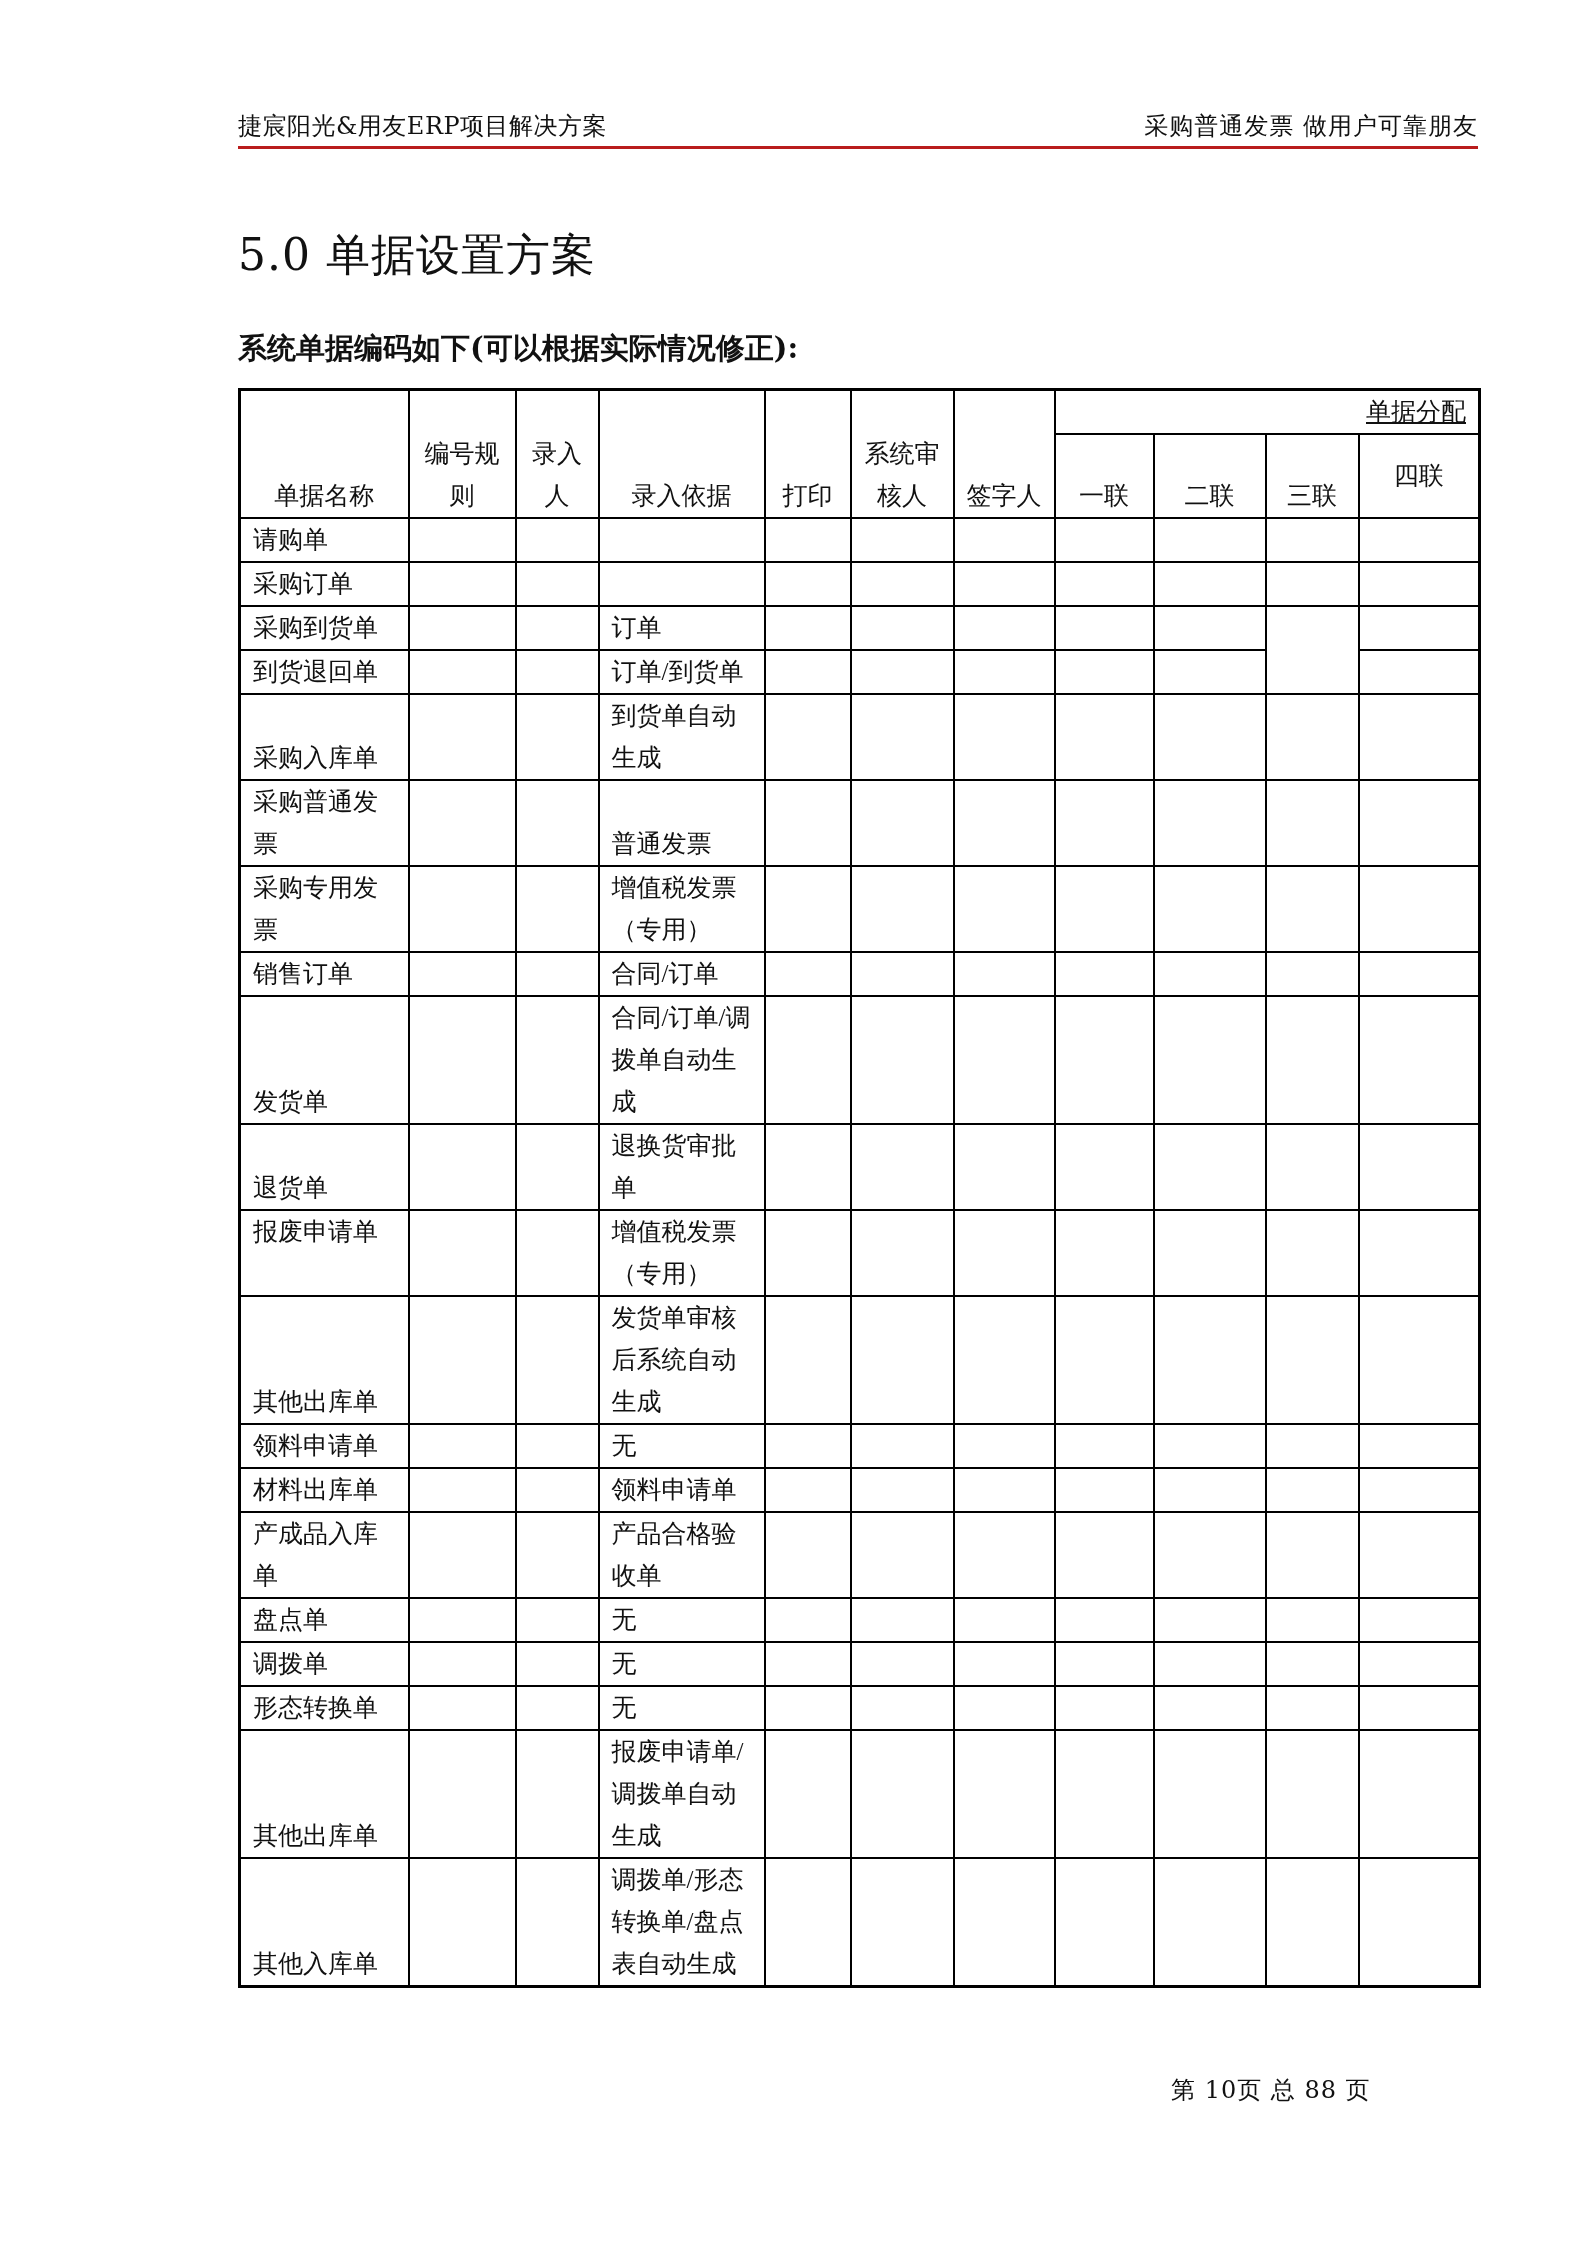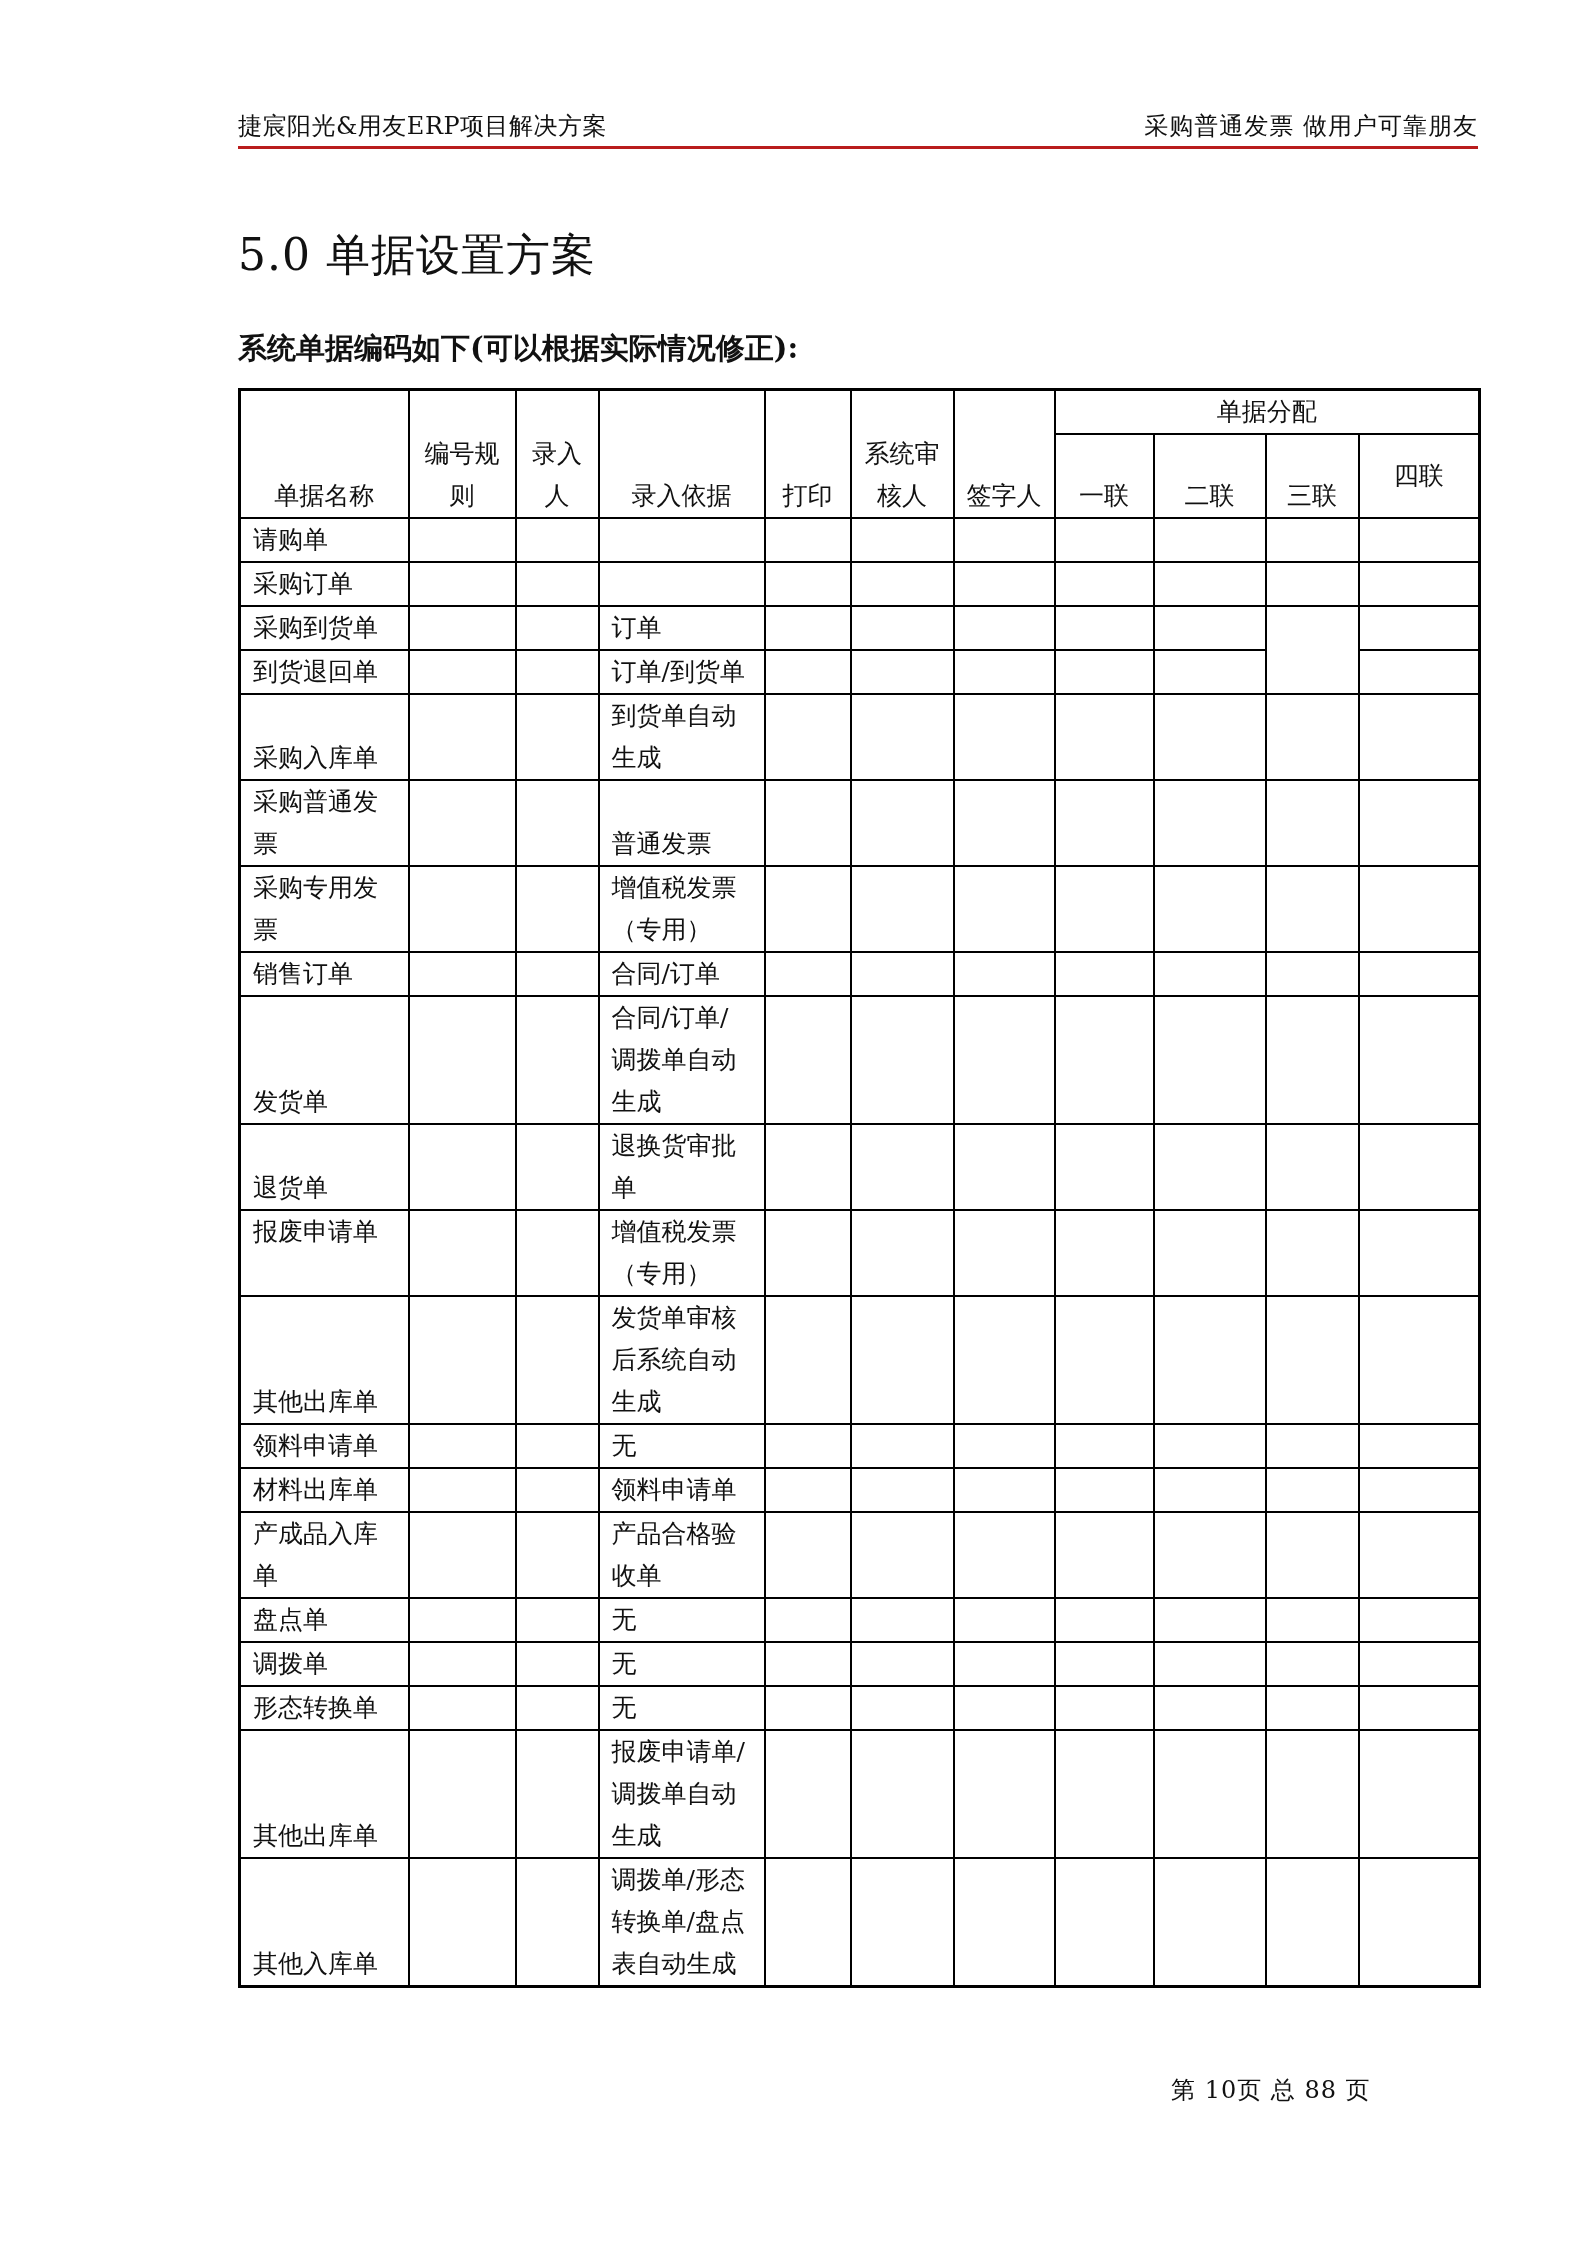--- a/index.html
+++ b/index.html
@@ -10,25 +10,25 @@
     .page-header .left { position: absolute; left: 0; top: 2px; font-size: 24px; letter-spacing: 0.5px; }
     .page-header .right { position: absolute; right: 0; top: 2px; font-size: 24px; letter-spacing: 1px; }
     .section-title { position: absolute; left: 238px; top: 226px; font-size: 44px; letter-spacing: 1px; }
     .intro { position: absolute; left: 238px; top: 329px; font-size: 29px; font-weight: bold; }
     table.doc { position: absolute; left: 238px; top: 388px; width: 1240px;
                 border-collapse: collapse; table-layout: fixed; font-size: 25px; }
     table.doc td, table.doc th { border: 2px solid #000; padding: 0 12px; line-height: 42px;
                                  font-weight: normal; overflow: hidden; word-break: break-all; }
     table.doc { border: 3px solid #000; }
     th.hdr { vertical-align: bottom; text-align: center; padding: 0 4px 2px 4px; }
-    th.group { height: 42px; vertical-align: middle; text-align: center; }
+    th.group { height: 42px; vertical-align: middle; text-align: right; text-decoration: underline; }
     th.mid { vertical-align: middle; }
     td.name { vertical-align: bottom; }
     td.name.top { vertical-align: top; }
-    td.basis { vertical-align: top; }
+    td.basis { vertical-align: top; font-family: Liberation Serif, serif; }
     td.basis.bottom { vertical-align: bottom; }
     .footer { position: absolute; left: 1135px; top: 2074px; font-size: 24px; letter-spacing: 1px; margin-left: 36px; }
   </style>
 </head>
 <body>
 
 <div class="page-header">
   <span class="left">捷宸阳光&amp;用友ERP项目解决方案</span>
   <span class="right">采购普通发票  做用户可靠朋友</span>
 </div>

